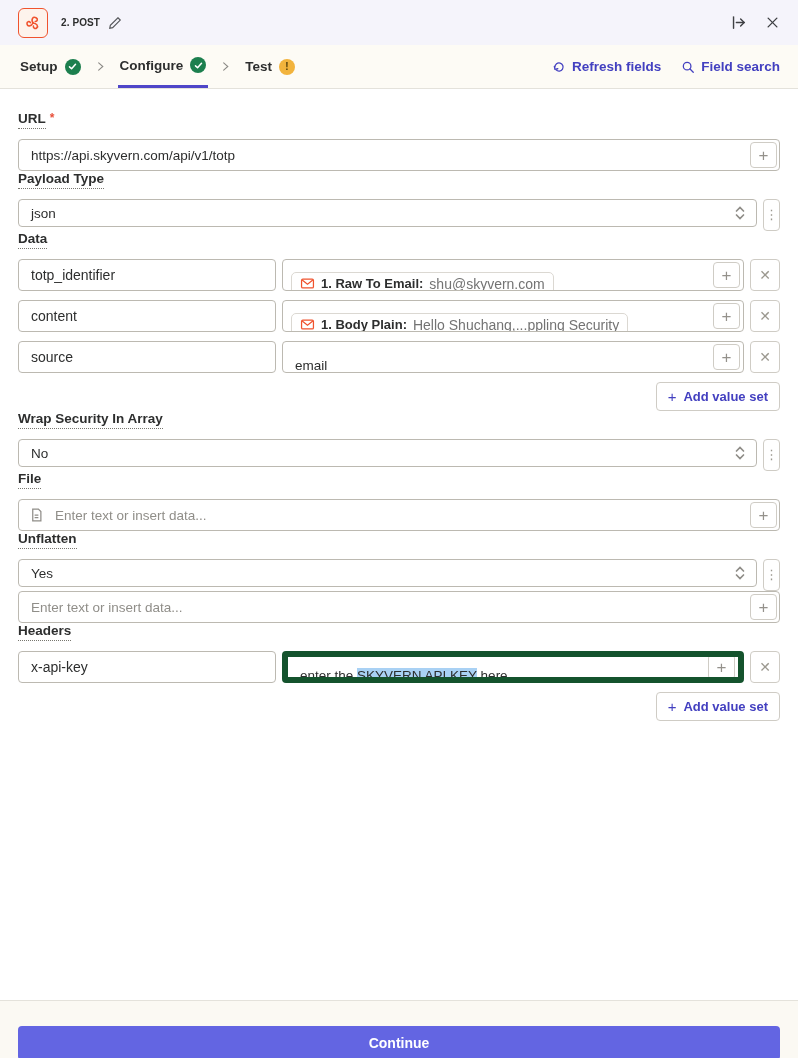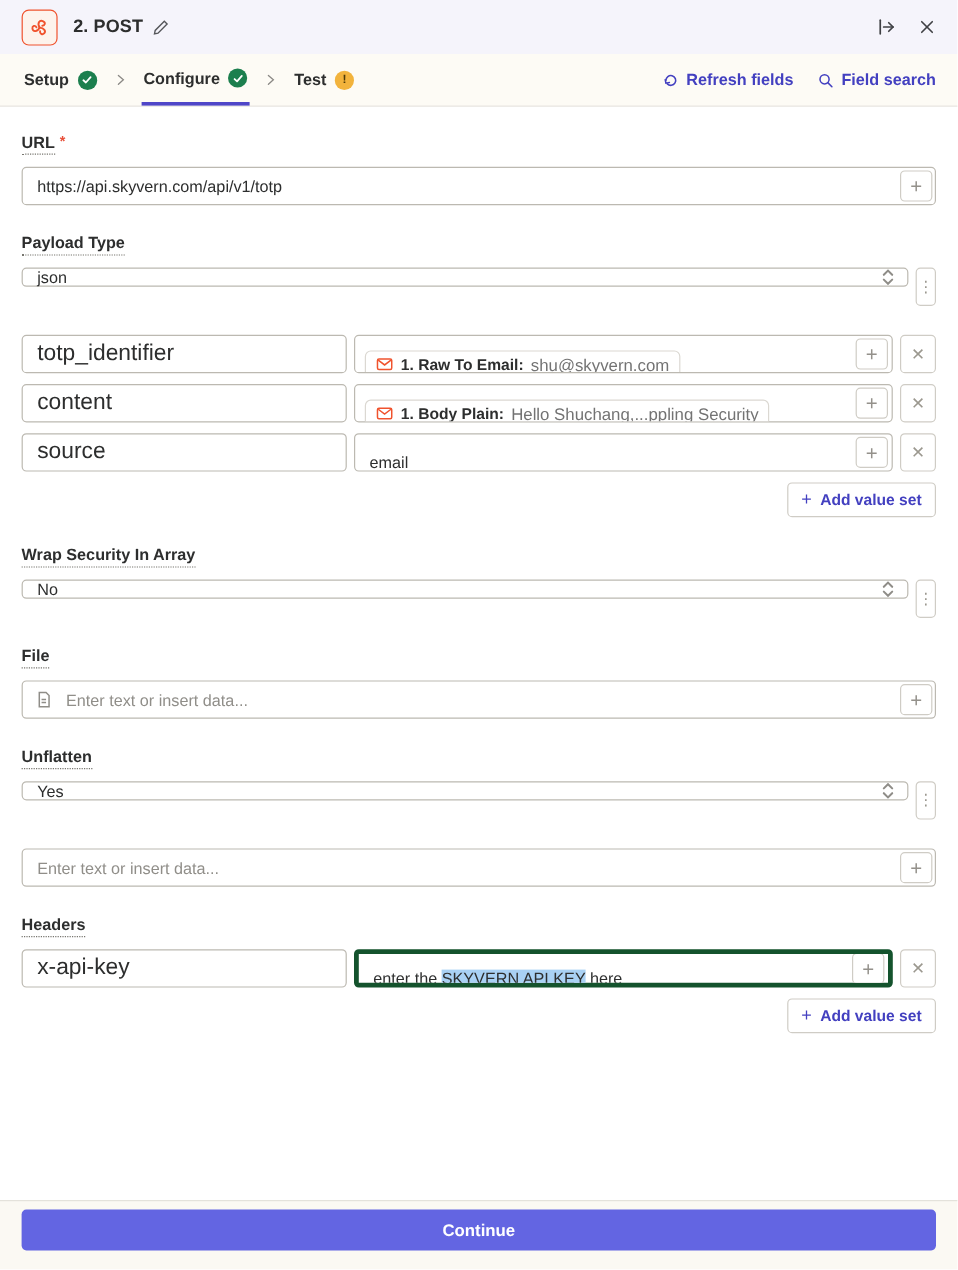--- a/index.html
+++ b/index.html
@@ -15,21 +15,21 @@
   .titlebar {
     height:45px; background:#f5f4fb;
     display:flex; align-items:center;
     padding:0 18px;
   }
   .app-icon {
     width:30px; height:30px; border:1.5px solid #f0532e; border-radius:6px;
     background:#fdf3ec; display:flex; align-items:center; justify-content:center;
     flex:0 0 auto;
   }
-  .step-title { font-size:15px; font-weight:bold; margin-left:13px; letter-spacing:.1px; }
+  .step-title { font-size:10px; font-weight:bold; margin-left:13px; letter-spacing:.1px; }
   .edit-icon { margin-left:8px; color:#55565a; font-size:14px; cursor:pointer; }
   .titlebar-right { margin-left:auto; display:flex; align-items:center; gap:18px; }
   .win-btn { background:none; border:none; color:#3f4044; cursor:pointer; display:flex; align-items:center; }
 
   
   .tabbar {
     height:44px; background:#fdfbf5; border-bottom:1px solid #e4e2db;
     display:flex; align-items:stretch; padding:0 18px; font-size:13.5px;
   }
   .tab {
@@ -46,21 +46,21 @@
   .badge.warn { background:#f2b33c; color:#4d3a07; }
   .tabbar-right { margin-left:auto; display:flex; align-items:center; gap:20px; }
   .toolbar-link {
     display:flex; align-items:center; gap:6px; background:none; border:none;
     color:#4340c0; font-weight:bold; font-size:13.5px; cursor:pointer;
     font-family:"Liberation Sans", sans-serif;
   }
 
   
   .content { padding:22px 18px 0 18px; background:#fff; }
-  .field-block { margin-bottom:24px; }
+  .field-block { }
   .field-label { font-size:13.5px; font-weight:bold; margin-bottom:10px; display:flex; align-items:flex-start; gap:4px; }
   .field-label .lbl { border-bottom:1px dotted #77766f; padding-bottom:2px; }
   .req { color:#e8503a; font-size:12px; font-weight:bold; }
 
   .text-input-wrap { position:relative; }
   .text-input {
     width:100%; height:32px; border:1px solid #bcb9b1; border-radius:4px;
     font-size:13.5px; color:#2d2e2e; padding:0 44px 0 12px; background:#fff;
     font-family:"Liberation Sans", sans-serif; outline:none;
   }
@@ -69,47 +69,47 @@
   .input-leading-icon { position:absolute; left:11px; top:50%; transform:translateY(-50%); color:#8f8d88; display:flex; }
   .plus-btn {
     position:absolute; right:3px; top:50%; transform:translateY(-50%);
     width:27px; height:26px; border:1px solid #cfccc5; border-radius:4px;
     background:#fff; color:#94918b; font-size:17px; line-height:1; cursor:pointer;
     display:flex; align-items:center; justify-content:center;
   }
 
   .select-row { display:flex; gap:6px; }
   .select-box {
-    flex:1; height:16px; border:1px solid #bcb9b1; border-radius:4px;
+    flex:1; height:28px; border:1px solid #bcb9b1; border-radius:4px;
     display:flex; align-items:center; padding:0 10px 0 12px; font-size:13.5px;
     background:#fff; cursor:pointer;
   }
   .select-box .sel-val { flex:1; }
   .select-chevrons { color:#8f8d88; display:flex; }
   .kebab-btn {
     flex:0 0 17px; height:32px; border:1px solid #cfccc5; border-radius:4px;
     background:#fff; color:#9b988f; cursor:pointer; font-size:12px;
     display:flex; align-items:center; justify-content:center; letter-spacing:0;
   }
   .kebab-btn span { line-height:4px; font-size:13px; }
 
   
   .kv-row { display:flex; gap:6px; margin-bottom:9px; }
   .kv-key {
     flex:0 0 258px; height:32px; border:1px solid #bcb9b1; border-radius:4px;
-    font-size:19px; padding:0 12px; color:#2d2e2e; background:#fff;
+    font-size:14px; padding:0 12px; color:#2d2e2e; background:#fff;
     font-family:"Liberation Sans", sans-serif; outline:none;
   }
   .kv-value {
     flex:1; height:32px; border:1px solid #bcb9b1; border-radius:4px;
     background:#fff; position:relative; display:flex; align-items:center;
     padding:17px 40px 0 8px; font-size:13.5px; overflow:hidden;
   }
   .kv-value.plain { padding-left:12px; }
-  .kv-value.focused { border:4px solid #14532d; }
+  .kv-value.focused { border:6px solid #14532d; }
   .token-pill {
     display:inline-flex; align-items:center; gap:6px;
     border:1px solid #dbd8d2; border-radius:5px; padding:3px 8px;
     background:#fff; white-space:nowrap;
   }
   .token-pill b { font-size:13px; color:#2d2e2e; }
   .token-pill .tok-val { font-size:14px; color:#737373; }
   .remove-btn {
     flex:0 0 30px; height:32px; border:1px solid #cfccc5; border-radius:4px;
     background:#fff; color:#9b988f; font-size:14px; cursor:pointer;
@@ -123,21 +123,21 @@
     color:#4340c0; font-weight:bold; font-size:13px; padding:5px 11px;
     display:flex; align-items:center; gap:7px; cursor:pointer;
     font-family:"Liberation Sans", sans-serif;
   }
   .add-btn .plus-glyph { font-size:15px; font-weight:normal; }
 
   
   .footer {
     position:absolute; left:0; right:0; bottom:0; height:58px;
     background:#fbf9f3; border-top:1px solid #e4e2db;
-    display:flex; align-items:flex-start; padding:7px 18px 0 18px;
+    display:flex; align-items:flex-start; padding:25px 18px 0 18px;
   }
   .continue-btn {
     width:100%; height:34px; background:#6365e2; border:none; border-radius:4px;
     color:#fff; font-weight:bold; font-size:14px; cursor:pointer;
     font-family:"Liberation Sans", sans-serif;
   }
 
   svg { display:block; }
 </style>
 </head>
@@ -250,20 +250,23 @@
             </svg>
         </span>
       </div>
       <button class="kebab-btn">
           <span>⋮</span>
         </button>
     </div>
   </div>
 
   <div class="field-block">
+    <div class="field-label">
+      <span class="lbl">Data</span>
+    </div>
 
     <div class="kv-row">
       <input class="kv-key" value="totp_identifier" style="">
       <div class="kv-value">
         <span class="token-pill">
           <svg width="15" height="15" viewBox="0 0 24 24" fill="none" stroke="#f0532e" stroke-width="2">
               <rect x="2.5" y="5" width="19" height="14" rx="2"></rect>
               <polyline points="3.5,6.5 12,13 20.5,6.5"></polyline>
             </svg>
           <b>1. Raw To Email:</b>

